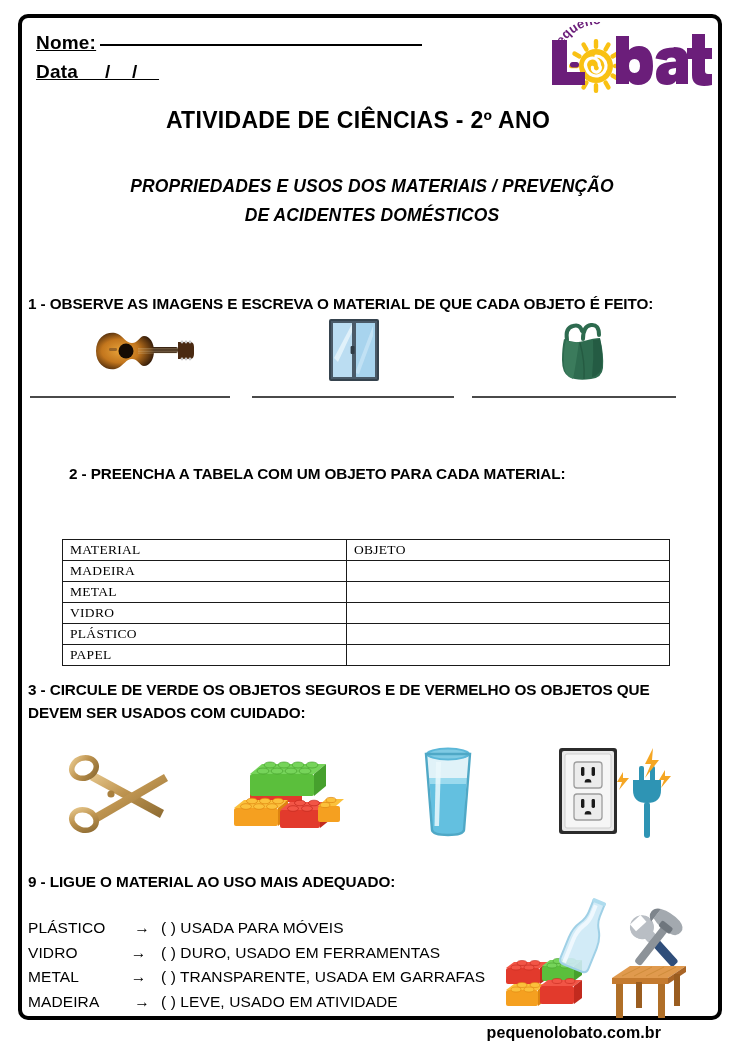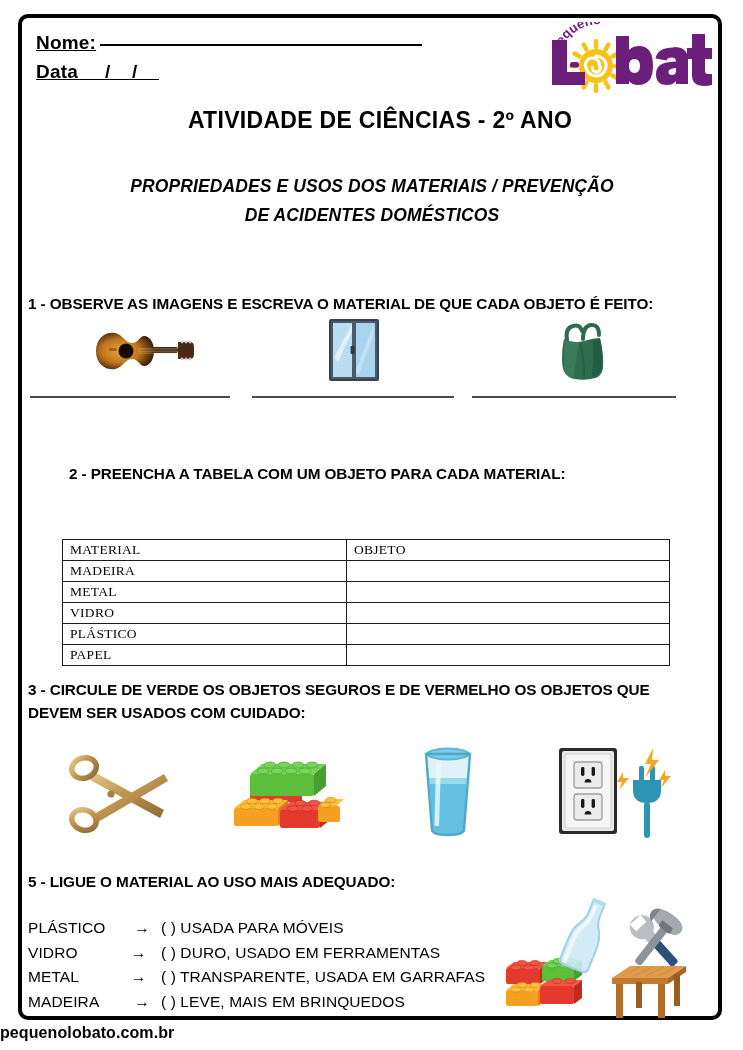--- a/index.html
+++ b/index.html
@@ -64,21 +64,21 @@
     left: 540px;
     top: 22px;
     width: 178px;
     height: 72px;
   }
   .logo svg { display:block; }
 
   
   .title-main {
     position: absolute;
-    left: 30px;
+    left: 8px;
     top: 107px;
     width: 700px;
     text-align: center;
     font-size: 23px;
     font-weight: bold;
     letter-spacing: 0.3px;
   }
   .title-sub {
     position: absolute;
     left: 42px;
@@ -193,21 +193,21 @@
     height: 120px;
   }
   .q4-fig { position: absolute; }
 
   
   .footer {
     position: absolute;
     left: 0;
     top: 1024px;
     width: 661px;
-    text-align: left;
+    text-align: right;
     font-size: 16px;
     font-weight: bold;
     letter-spacing: 0.1px;
   }
 </style>
 </head>
 <body>
 
 <div id="page">
 
@@ -521,34 +521,34 @@
 
         <g fill="#F5A623">
           <path d="M 100 6 L 92 22 L 98 22 L 92 36 L 106 18 L 99 18 Z"></path>
           <path d="M 70 30 L 64 40 L 69 40 L 66 48 L 76 36 L 70 36 Z"></path>
           <path d="M 112 28 L 106 38 L 111 38 L 108 46 L 118 34 L 112 34 Z"></path>
         </g>
       </svg>
     </div>
   </div>
 
-  <div class="q-text" id="q4-text">5 - LIGUE O MATERIAL AO USO MAIS ADEQUADO:</div>
+  <div class="q-text" id="q4-text">9 - LIGUE O MATERIAL AO USO MAIS ADEQUADO:</div>
 
   <div class="q4-list">
     <span class="q4-row r0">
       <span class="q4-mat">PLÁSTICO</span><span class="q4-arrow">→</span><span class="q4-use">(  ) USADA PARA MÓVEIS</span>
     </span>
     <span class="q4-row r1">
       <span class="q4-mat">VIDRO</span><span class="q4-arrow">→</span><span class="q4-use">(  ) DURO, USADO EM FERRAMENTAS</span>
     </span>
     <span class="q4-row r2">
       <span class="q4-mat">METAL</span><span class="q4-arrow">→</span><span class="q4-use">(  ) TRANSPARENTE, USADA EM GARRAFAS</span>
     </span>
     <span class="q4-row r3">
-      <span class="q4-mat">MADEIRA</span><span class="q4-arrow">→</span><span class="q4-use">(  ) LEVE, MAIS EM BRINQUEDOS</span>
+      <span class="q4-mat">MADEIRA</span><span class="q4-arrow">→</span><span class="q4-use">(  ) LEVE, USADO EM ATIVIDADE</span>
     </span>
   </div>
 
   <div class="q4-figs">
 
     <div class="q4-fig" style="left:6px; top:52px;">
       <svg width="84" height="62" viewBox="0 0 84 62">
         <g>
           <rect x="2" y="16" width="34" height="16" rx="2" fill="#E23A2C"></rect>
           <path d="M 2 16 L 10 10 L 44 10 L 36 16 Z" fill="#F25546"></path>

